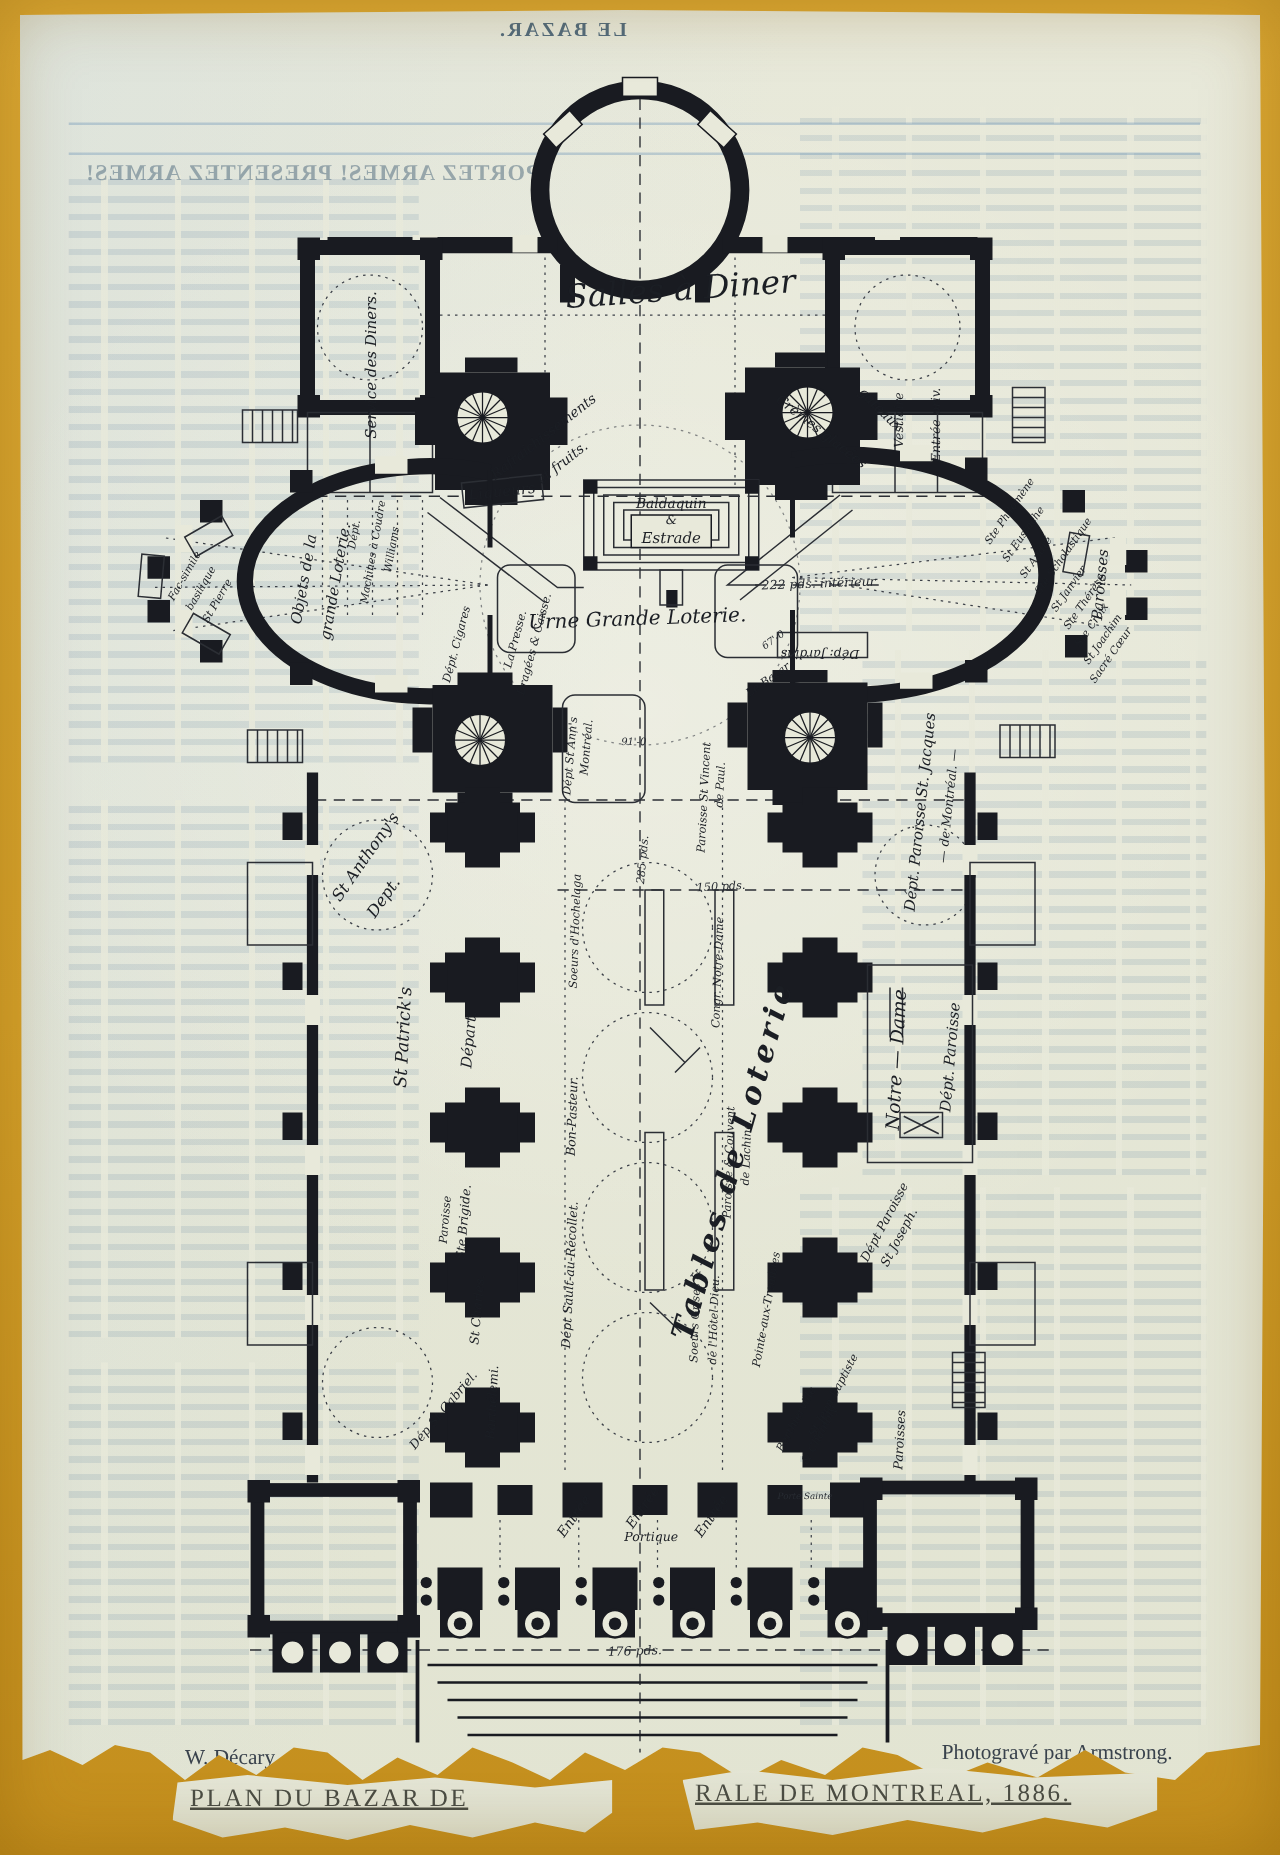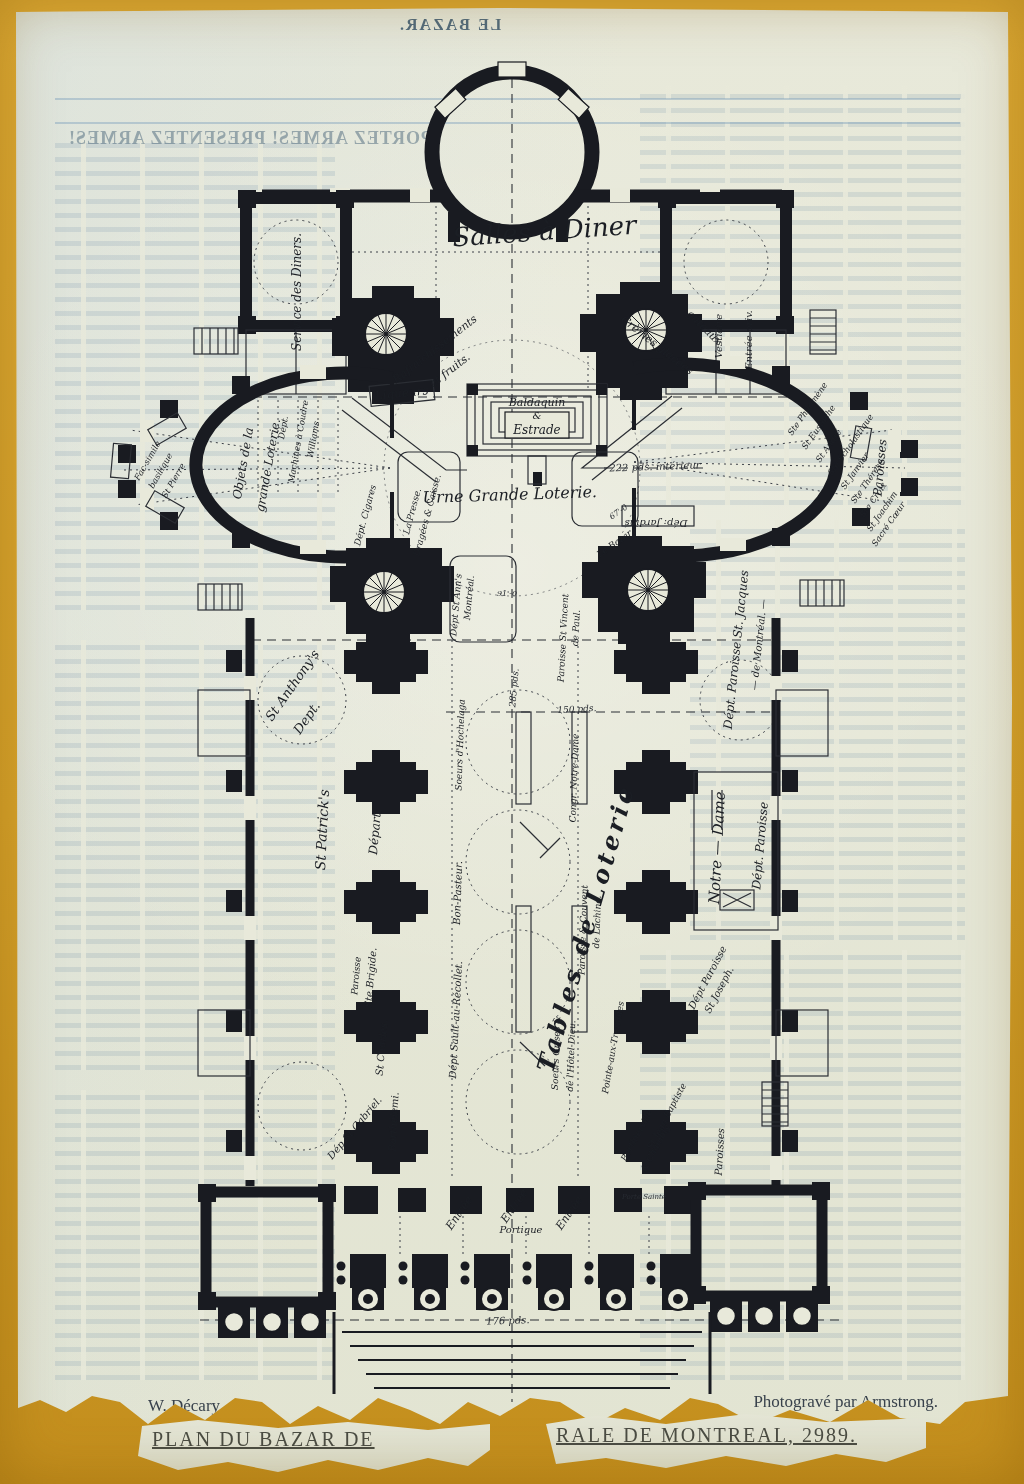--- a/index.html
+++ b/index.html
@@ -480,15 +480,15 @@
     </svg>
 
     <div class="cap" style="left:148px;top:1396px">W. Décary.</div>
     <div class="cap" style="right:86px;top:1392px">Photogravé par Armstrong.</div>
   </div>
 
   <div class="frag" id="frag-left">
     <div class="title" style="left:14px;top:8px">PLAN DU BAZAR DE</div>
   </div>
   <div class="frag" id="frag-right">
-    <div class="title" style="left:10px;top:10px">RALE DE MONTREAL, 2989.</div>
+    <div class="title" style="left:10px;top:10px">RALE DE MONTREAL, 1886.</div>
   </div>
 </div>
 
 </body></html>

